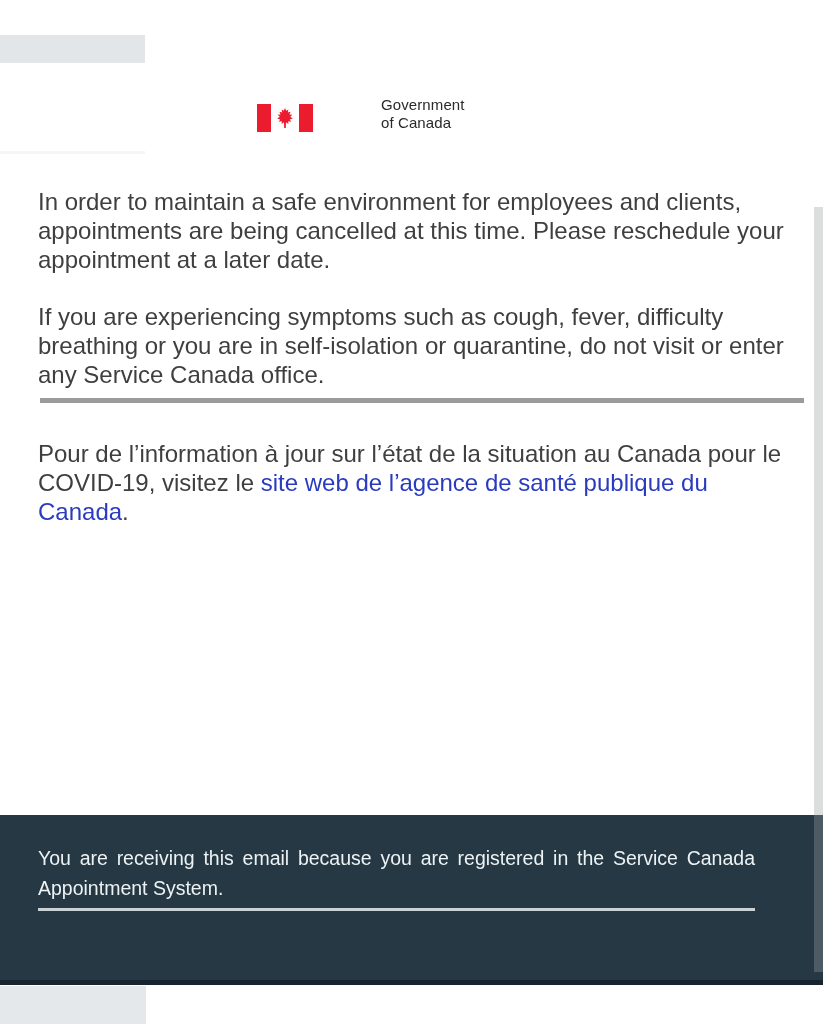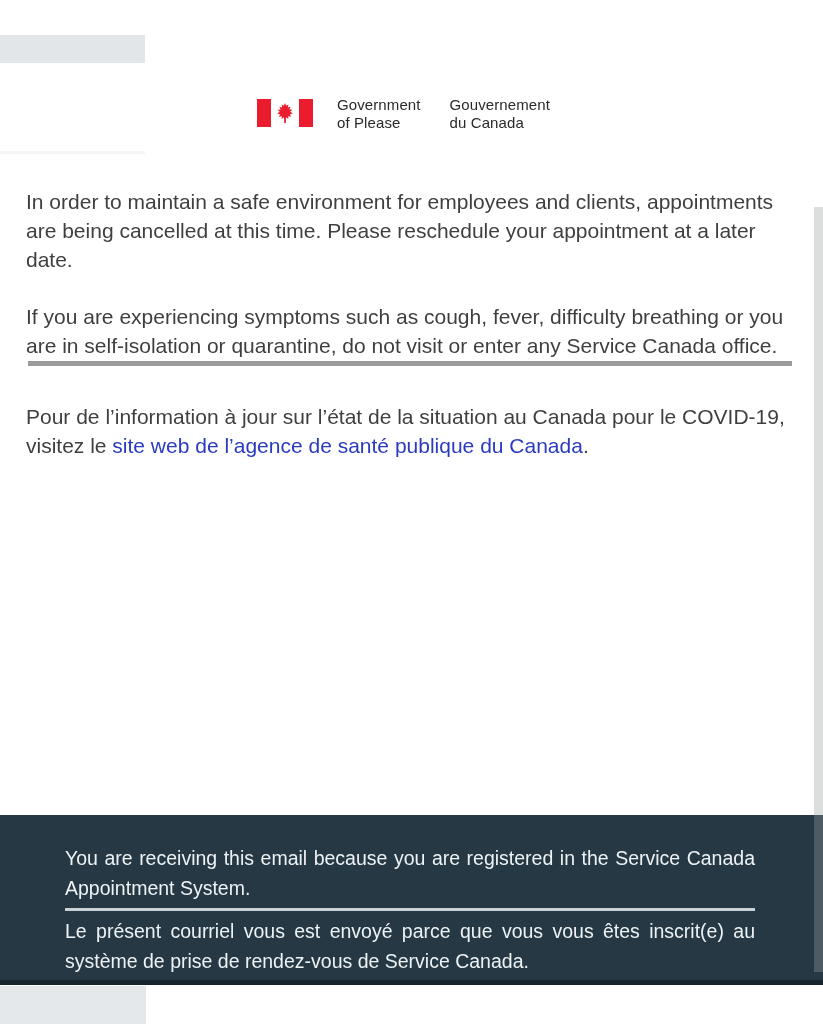--- a/index.html
+++ b/index.html
@@ -4,37 +4,37 @@
 <style>
   html,body{margin:0;padding:0;}
   body{
     width:823px;height:1024px;position:relative;overflow:hidden;
     background:#ffffff;color:#3f3f3f;
     font-family:"Liberation Sans",sans-serif;
   }
   .decor-top-bar{position:absolute;left:0;top:35px;width:145px;height:28px;background:#e2e6e9;}
   .decor-top-faint{position:absolute;left:0;top:151px;width:145px;height:3px;background:#f4f5f6;}
 
-  .header{position:absolute;left:257px;top:94px;display:flex;align-items:center;}
+  .header{position:absolute;left:257px;top:94px;display:flex;align-items:flex-end;gap:44px;}
   .flag{width:56px;height:28px;display:block;}
   .wordmark{font-size:15px;line-height:18px;color:#2a2a2a;letter-spacing:0.1px;}
   .wordmark.en{margin-left:24px;margin-top:2px;}
   .wordmark.fr{margin-left:29px;margin-top:2px;}
   .wordmark span{display:block;}
 
-  .content{position:absolute;left:26px;top:187px;width:767px;font-size:21px;line-height:29px;}
+  .content{position:absolute;left:38px;top:187px;width:767px;font-size:24px;line-height:29px;}
   .content p{margin:0 0 28px 0;}
-  .content p.tight{margin-bottom:1px;}
+  .content p.tight{margin-bottom:9px;}
   .content a{color:#2a3bbf;text-decoration:none;cursor:pointer;}
   .section-divider{height:5px;background:#9b9b9b;border:none;margin:0 0 36px 2px;width:764px;}
 
   .footer{
     position:absolute;left:0;top:815px;width:823px;height:170px;box-sizing:border-box;
     background:#253844;border-bottom:5px solid #16242d;
-    padding:28px 68px 0 65px;color:#edf2f4;
+    padding:28px 68px 0 38px;color:#edf2f4;
     font-size:19.5px;line-height:30px;text-align:justify;
   }
   .footer p{margin:0;}
   .footer-divider{height:3px;background:#c9d2d7;border:none;margin:5px 0 5px 0;}
 
   .decor-bottom-block{position:absolute;left:0;top:986px;width:146px;height:38px;background:#e4e8ea;}
 
   .scroll-thumb-upper{position:absolute;right:0;top:207px;width:9px;height:608px;background:#dcdddd;}
   .scroll-thumb-lower{position:absolute;right:0;top:815px;width:9px;height:157px;background:#4e5b64;}
 </style>
@@ -45,39 +45,34 @@
 <div class="decor-top-faint"></div>
 
 <div class="header">
   <svg class="flag" viewBox="0 0 56 28" xmlns="http://www.w3.org/2000/svg">
     <rect x="0" y="0" width="14" height="28" fill="#ea1c2d"></rect>
     <rect x="42" y="0" width="14" height="28" fill="#ea1c2d"></rect>
     <path fill="#ea1c2d" transform="translate(18,4)" d="M10 0 L11.2 2.8 L13.4 1.6 L12.8 4.6 L15.6 3.8 L14.4 6.6 L17.4 6.8 L15.2 8.8 L17.8 10.4 L14.8 11.4 L16.2 13.8 L13.2 13.2 L13.4 16 L11 14.2 L10.8 20 L9.2 20 L9 14.2 L6.6 16 L6.8 13.2 L3.8 13.8 L5.2 11.4 L2.2 10.4 L4.8 8.8 L2.6 6.8 L5.6 6.6 L4.4 3.8 L7.2 4.6 L6.6 1.6 L8.8 2.8 Z"></path>
   </svg>
   <div class="wordmark en">
     <span>Government</span>
-    <span>of Please</span>
-  </div>
-  <div class="wordmark fr">
-    <span>Gouvernement</span>
-    <span>du Canada</span>
+    <span>of Canada</span>
   </div>
 </div>
 
 <div class="content">
   <p>In order to maintain a safe environment for employees and clients, appointments are being cancelled at this time. Please reschedule your appointment at a later date.</p>
   <p class="tight">If you are experiencing symptoms such as cough, fever, difficulty breathing or you are in self-isolation or quarantine, do not visit or enter any Service Canada office.</p>
 
   <hr class="section-divider">
 
   <p><span>Pour de l’information à jour sur l’état de la situation au Canada pour le COVID-19, visitez le </span><a>site web de l’agence de santé publique du Canada</a><span>.</span></p>
 </div>
 
 <div class="footer">
   <p>You are receiving this email because you are registered in the Service Canada Appointment System.</p>
   <hr class="footer-divider">
-  <p>Le présent courriel vous est envoyé parce que vous vous êtes inscrit(e) au système de prise de rendez-vous de Service Canada.</p>
 </div>
 
 <div class="decor-bottom-block"></div>
 
 <div class="scroll-thumb-upper"></div>
 <div class="scroll-thumb-lower"></div>
 
 </body></html>

